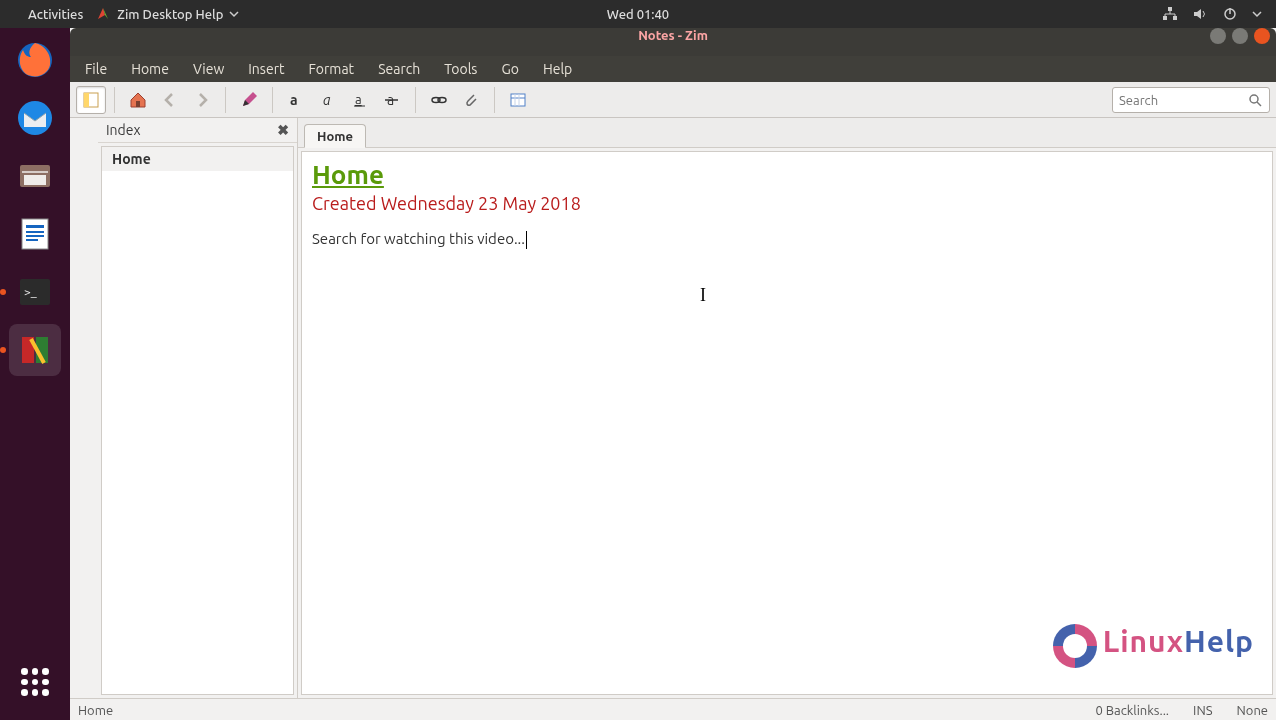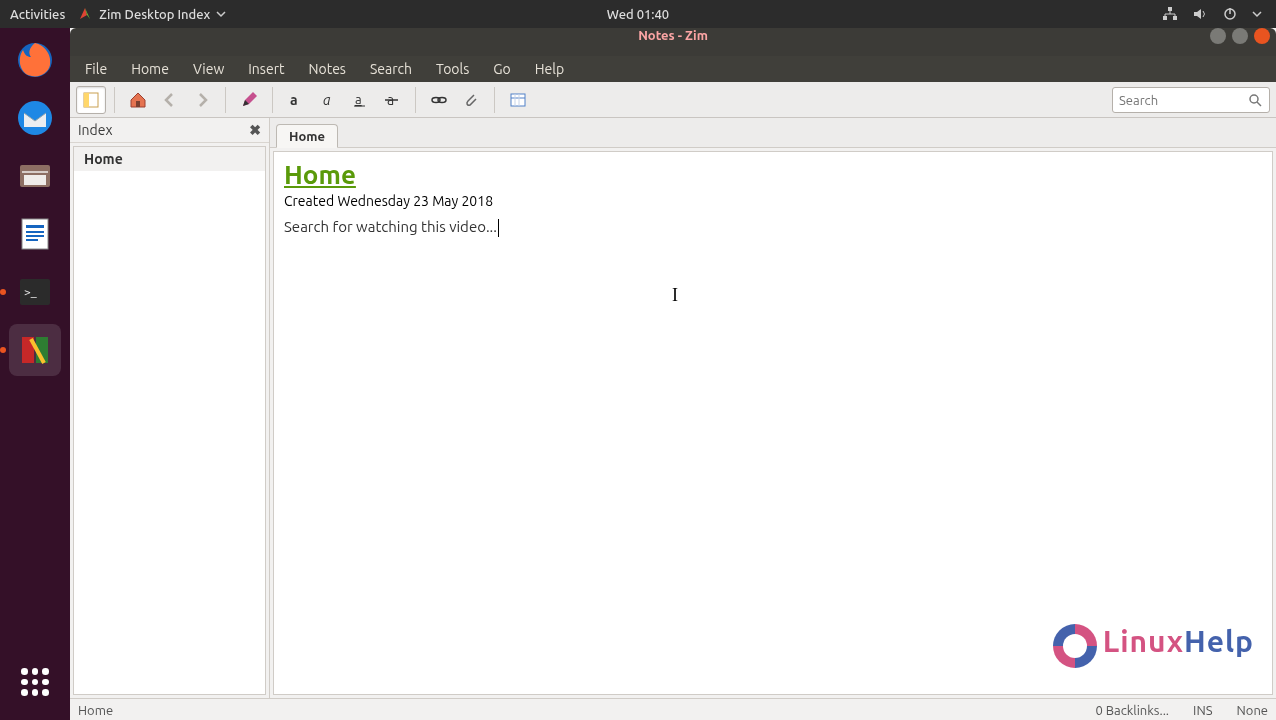--- a/index.html
+++ b/index.html
@@ -1,20 +1,20 @@
 <!DOCTYPE html>
 <html><head>
 <meta charset="utf-8">
 <style>
 * { margin: 0; padding: 0; box-sizing: border-box; font-family: "Ubuntu", "Segoe UI", sans-serif; }
 html, body { width: 1276px; height: 720px; overflow: hidden; background: #2c001e; }
 
 
 .topbar { position: absolute; top: 0; left: 0; right: 0; height: 28px; background: #2c2c2c; color: #ddd; display: flex; align-items: center; font-size: 13px; font-weight: 500; }
-.topbar .left { display: flex; align-items: center; gap: 12px; padding-left: 10px; }
+.topbar .left { display: flex; align-items: center; gap: 12px; padding-left: 28px; }
 .topbar .center { position: absolute; left: 50%; transform: translateX(-50%); }
 .topbar .right { margin-left: auto; display: flex; align-items: center; gap: 14px; padding-right: 14px; }
 .topbar .appmenu { display: flex; align-items: center; gap: 6px; }
 .topbar svg { fill: #ccc; }
 .paint-ico { width:16px; height:16px; position:relative; }
 
 
 .dock { position: absolute; top: 28px; left: 0; width: 70px; bottom: 0; background: rgba(60,30,50,0.55); display: flex; flex-direction: column; align-items: center; padding-top: 6px; gap: 6px; }
 .dock .icon { width: 52px; height: 52px; border-radius: 10px; display: flex; align-items: center; justify-content: center; position: relative; }
 .dock .icon.active::before { content:""; position:absolute; left:-9px; width:6px; height:6px; background:#e95420; border-radius:50%; }
@@ -33,32 +33,32 @@
 .menubar span { padding: 2px 7px; border-radius: 3px; cursor: default; }
 
 .toolbar { height: 36px; background: #edeceb; border-bottom: 1px solid #c9c5c1; display: flex; align-items: center; padding: 0 6px; gap: 2px; }
 .toolbar .tbtn { width: 30px; height: 28px; display: flex; align-items: center; justify-content: center; border-radius: 3px; }
 .toolbar .tbtn.active { background:#fff; border:1px solid #b5b0aa; box-shadow: inset 0 1px 2px rgba(0,0,0,0.15);}
 .toolbar .sep { width: 1px; height: 26px; background: #ccc8c3; margin: 0 6px; }
 .toolbar .search { margin-left: auto; display:flex; align-items:center; border:1px solid #b5b0aa; background:#fff; border-radius:3px; height:26px; width:158px; padding:0 6px; }
 .toolbar .search input { border:none; outline:none; width:100%; font-size:13px; background:transparent;}
 .toolbar .search svg { flex-shrink:0; }
 
-.content-split { flex:1; display:flex; min-height:0; }
+.content-split { flex:1; display:flex; min-height:0;padding-left:28px; }
 .sidebar { width: 200px; background:#f2f1f0; border-right:1px solid #d0ccc7; display:flex; flex-direction:column; }
 .sidebar-header { display:flex; align-items:center; justify-content:space-between; padding:4px 8px; font-size:14px; color:#3a3a3a; border-bottom:1px solid #d9d5d0;}
 .sidebar-list { flex:1; background:#fff; border:1px solid #d0ccc7; margin:3px; }
 .sidebar-item { padding:4px 10px; font-size:14px; font-weight:bold; color:#333; background:#f2f1f0; }
 
 .main { flex:1; display:flex; flex-direction:column; min-width:0; }
 .tabs { height:30px; display:flex; align-items:flex-end; padding:0 6px; border-bottom:1px solid #d0ccc7; background:#edeceb; }
 .tab { background:#f7f6f4; border:1px solid #bdb9b3; border-bottom:1px solid #f7f6f4; border-radius:4px 4px 0 0; padding:4px 12px; font-size:13px; margin-bottom:-1px; font-weight:600; color:#333;}
 .editor { flex:1; background:#fff; border:1px solid #d0ccc7; margin:3px; padding:8px 10px; font-size:15px; color:#333; position:relative;}
 .editor h1 { color:#5a9a0a; font-size:26px; font-weight:bold; text-decoration:underline; margin-bottom:4px;}
-.editor .meta { font-size:14px; color:#000000; margin-bottom:9px;}
+.editor .meta { font-size:18px; color:#b91c1c; margin-bottom:17px;}
 .editor p { font-size:15px; margin-bottom:30px;}
 .cursor { display:inline-block; width:1px; height:18px; background:#000; vertical-align:middle; margin-left:1px;}
 .ibeam { position:absolute; left:398px; top:133px; font-family:serif; font-size:18px; color:#000;}
 
 .statusbar { height:22px; background:#f2f1f0; border-top:1px solid #d0ccc7; display:flex; align-items:center; font-size:13px; color:#555; padding:0 8px; gap:24px;}
 .statusbar .spacer { flex:1; }
 
 .watermark { position:absolute; right:18px; bottom:26px; font-size:30px; font-weight:bold; letter-spacing:1px; display:flex; gap:6px; opacity:0.95; pointer-events:none;}
 .watermark .l { color:#d24a7c; } .watermark .h { color:#3a5aa8; }
 .watermark .swirl { width:44px; height:44px; border-radius:50%; background:conic-gradient(#d24a7c 0 25%, #3a5aa8 25% 50%, #d24a7c 50% 75%, #3a5aa8 75% 100%); position:relative;}
@@ -71,21 +71,21 @@
 <body>
 
 <div class="topbar">
   <div class="left">
     <span>Activities</span>
     <span class="appmenu">
       <svg class="paint-ico" viewBox="0 0 16 16">
           <path fill="#d43" d="M3 13 L8 2 L10 9 Z"></path>
           <path fill="#6b3" d="M8 2 L13 13 L10 9 Z"></path>
         </svg>
-      <span>Zim Desktop Index</span>
+      <span>Zim Desktop Help</span>
       <svg width="10" height="10" viewBox="0 0 10 10">
           <path d="M1 3 L5 7 L9 3" stroke="#ccc" stroke-width="1.5" fill="none"></path>
         </svg>
     </span>
   </div>
   <div class="center">Wed 01:40</div>
   <div class="right">
     <svg width="16" height="16" viewBox="0 0 16 16">
         <rect x="6" y="1" width="4" height="4" fill="#ccc"></rect>
         <rect x="1" y="10" width="4" height="4" fill="#ccc"></rect>
@@ -172,21 +172,21 @@
       <div class="win-btn win-max"></div>
       <div class="win-btn win-close"></div>
     </div>
   </div>
 
   <div class="menubar">
     <span>File</span>
     <span>Home</span>
     <span>View</span>
     <span>Insert</span>
-    <span>Notes</span>
+    <span>Format</span>
     <span>Search</span>
     <span>Tools</span>
     <span>Go</span>
     <span>Help</span>
   </div>
 
   <div class="toolbar">
     <div class="tbtn active">
         <svg class="ico" viewBox="0 0 20 20">
           <rect x="3" y="3" width="14" height="14" fill="#fff" stroke="#c9a050"></rect>

